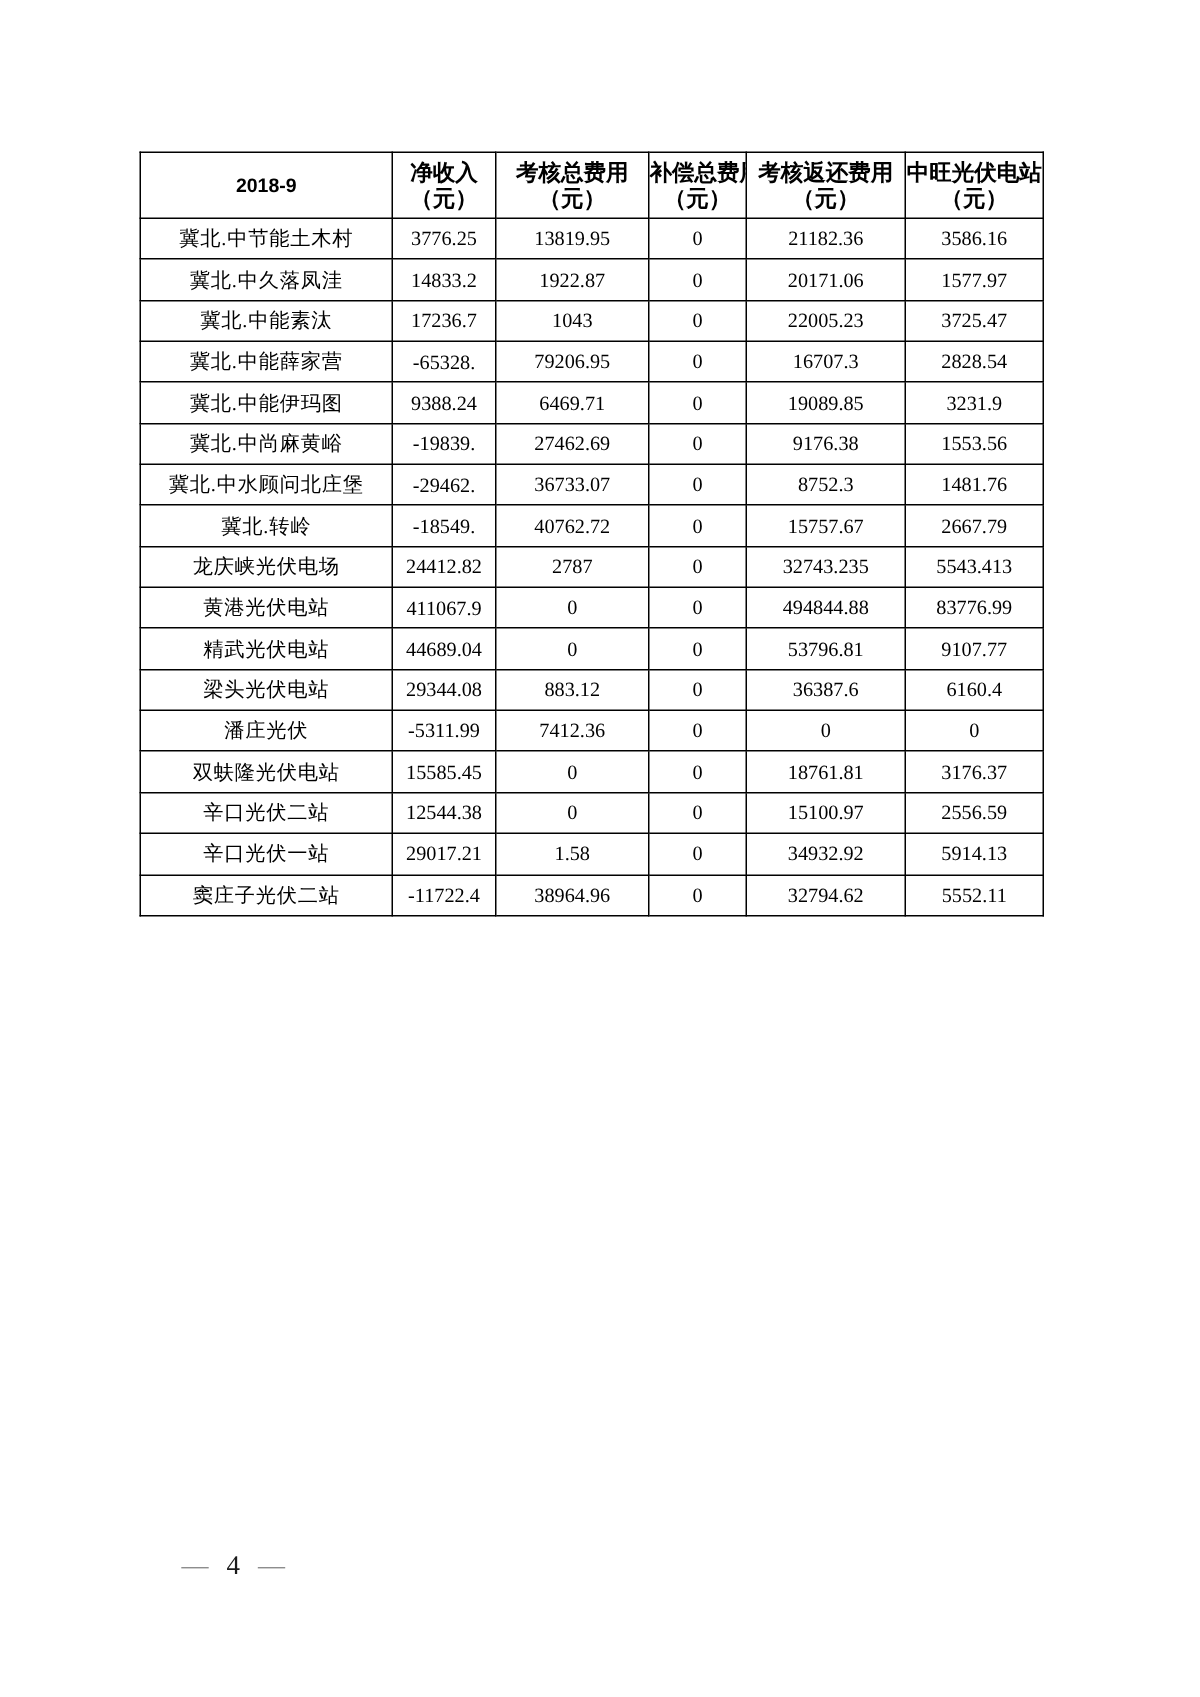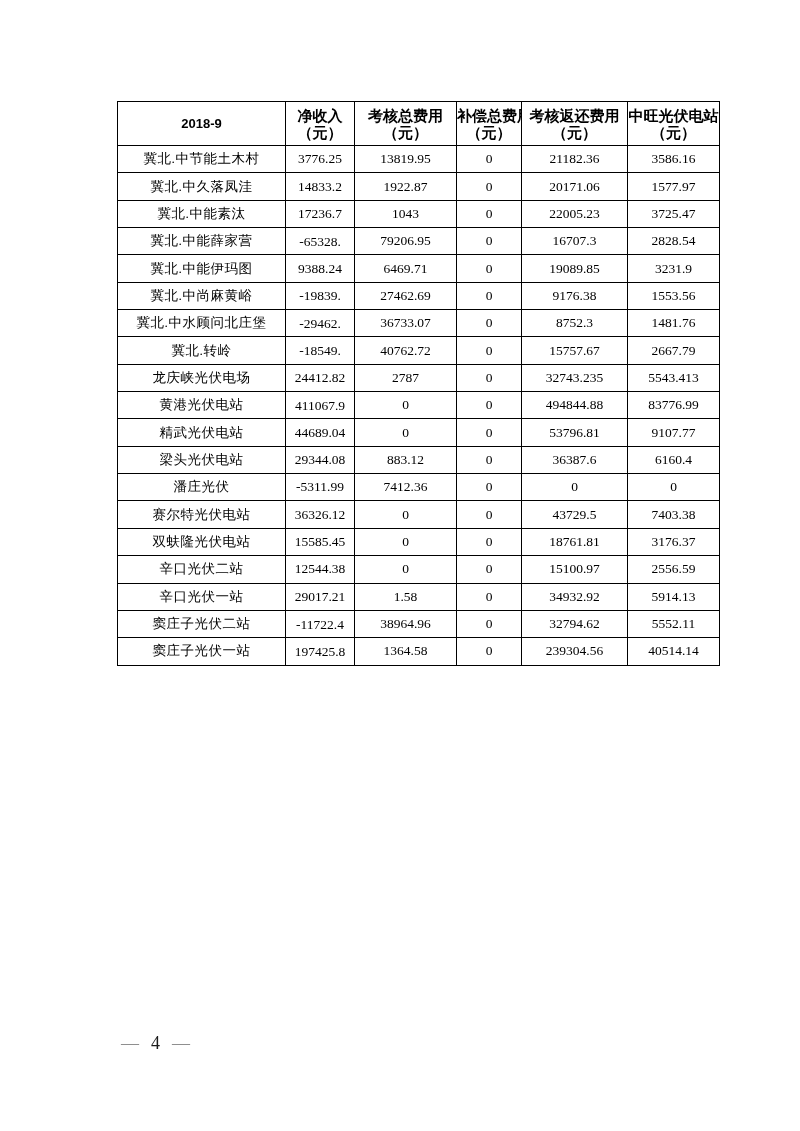--- a/index.html
+++ b/index.html
@@ -12,21 +12,20 @@
     font-family: "Liberation Serif", "DejaVu Serif", serif;
     overflow: hidden;
   }
   table.settlement {
     position: absolute;
     left: 93px;
     top: 101px;
     width: 602px;
     border-collapse: collapse;
     table-layout: fixed;
-    margin-left: 24px;
   }
   table.settlement th, table.settlement td {
     border: 1px solid #000;
     text-align: center;
     vertical-align: middle;
     padding: 0;
     overflow: hidden;
     white-space: nowrap;
   }
   thead th {
@@ -193,28 +192,20 @@
         </tr>
         <tr>
           <td class="name">潘庄光伏</td>
           <td class="num">-5311.99</td>
           <td class="num">7412.36</td>
           <td class="num">0</td>
           <td class="num">0</td>
           <td class="num">0</td>
         </tr>
         <tr>
-          <td class="name">赛尔特光伏电站</td>
-          <td class="num">36326.12</td>
-          <td class="num">0</td>
-          <td class="num">0</td>
-          <td class="num">43729.5</td>
-          <td class="num">7403.38</td>
-        </tr>
-        <tr>
           <td class="name">双蚨隆光伏电站</td>
           <td class="num">15585.45</td>
           <td class="num">0</td>
           <td class="num">0</td>
           <td class="num">18761.81</td>
           <td class="num">3176.37</td>
         </tr>
         <tr>
           <td class="name">辛口光伏二站</td>
           <td class="num">12544.38</td>
@@ -232,28 +223,20 @@
           <td class="num">5914.13</td>
         </tr>
         <tr>
           <td class="name">窦庄子光伏二站</td>
           <td class="num raised">-11722.4</td>
           <td class="num">38964.96</td>
           <td class="num">0</td>
           <td class="num">32794.62</td>
           <td class="num">5552.11</td>
         </tr>
-        <tr>
-          <td class="name">窦庄子光伏一站</td>
-          <td class="num raised">197425.8</td>
-          <td class="num">1364.58</td>
-          <td class="num">0</td>
-          <td class="num">239304.56</td>
-          <td class="num">40514.14</td>
-        </tr>
       </tbody>
   </table>
 
   <div class="footer">
     <span class="dash">—</span><span class="pnum">4</span><span class="dash">—</span>
   </div>
 
 </div>
 
 </body></html>

